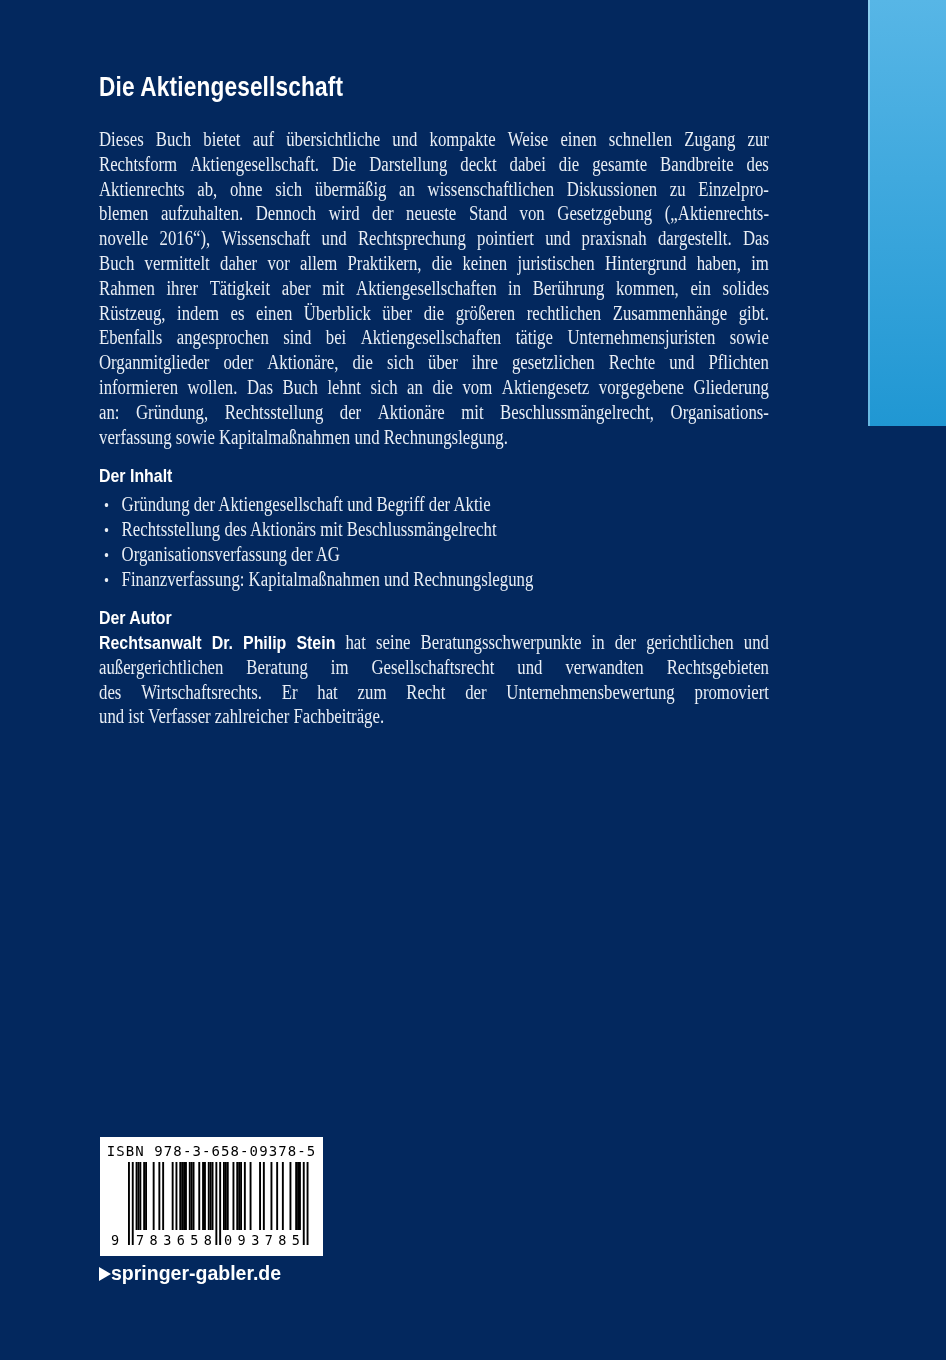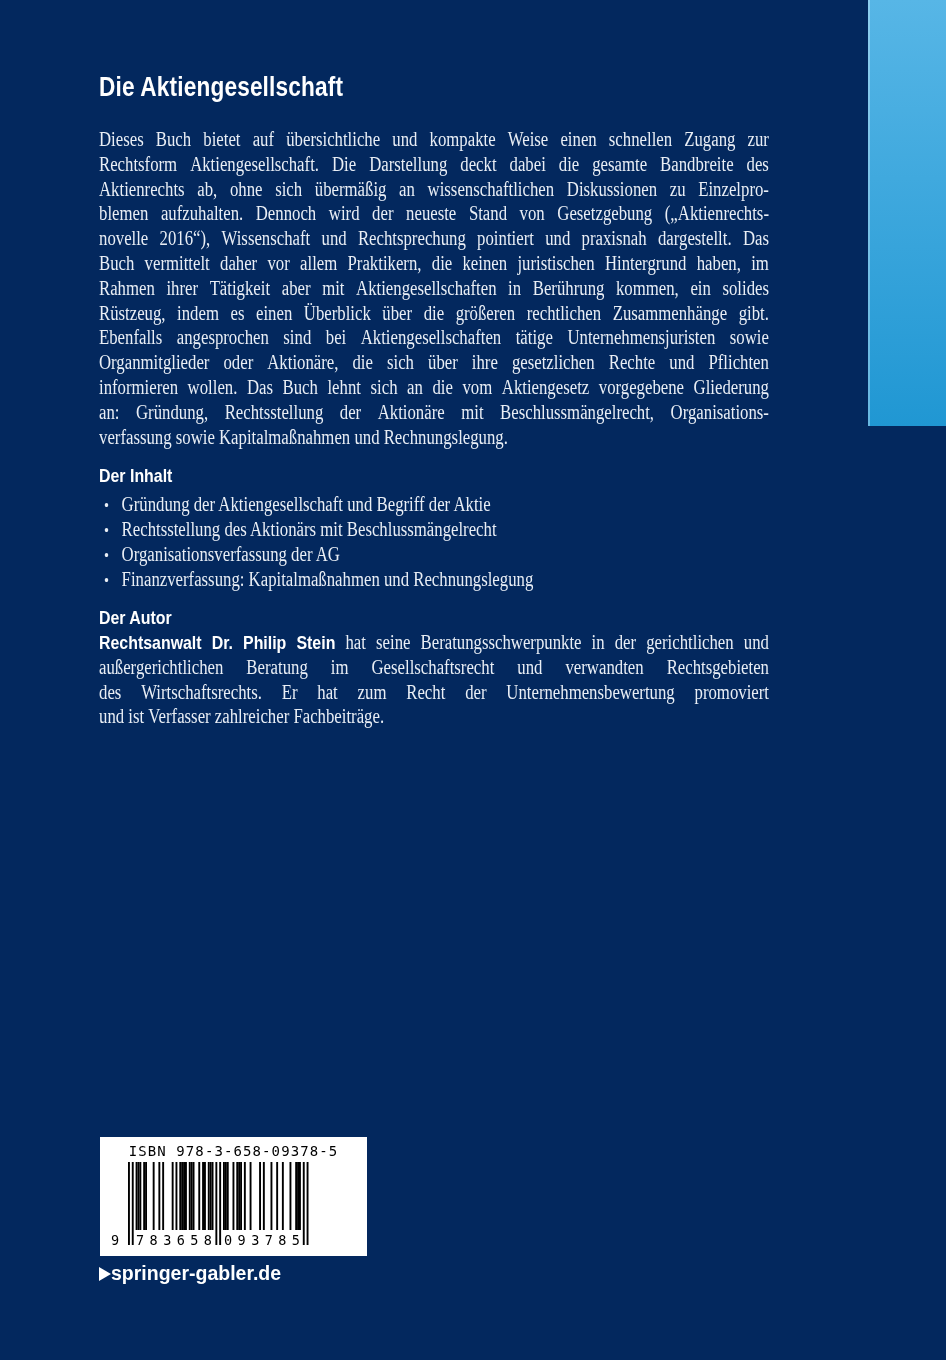--- a/index.html
+++ b/index.html
@@ -18,21 +18,21 @@
   .jline span{white-space:pre;}
   .author-name{font-family:"Liberation Sans",sans-serif;font-weight:bold;font-size:19px;color:#ffffff;}
   .h{position:absolute;left:0;margin:0;font-family:"Liberation Sans",sans-serif;
      font-weight:bold;font-size:19px;line-height:24px;color:#ffffff;}
   .bullets{position:absolute;left:0;top:492px;width:100%;
            font-family:"Liberation Serif",serif;font-size:20px;color:#e9eef5;}
   .brow{display:flex;align-items:baseline;height:25px;line-height:25px;padding-left:6px;}
   .bdot{width:21px;font-size:17px;}
   .autor{position:absolute;left:0;top:630px;width:100%;
          font-family:"Liberation Serif",serif;font-size:20px;color:#e9eef5;}
-  .isbnbox{position:absolute;left:100px;top:1137px;width:267px;height:119px;background:#ffffff;}
+  .isbnbox{position:absolute;left:100px;top:1137px;width:223px;height:119px;background:#ffffff;}
   .isbn-label{margin-top:6px;text-align:center;font-family:"DejaVu Sans Mono",monospace;
               font-size:14px;letter-spacing:1.1px;color:#000;}
   .barcode{position:absolute;left:28px;top:25px;}
   .bdigits{position:absolute;top:96px;font-family:"DejaVu Sans Mono",monospace;
            font-size:13.5px;color:#000;line-height:15px;}
   .d9{left:11px;}
   .g1{left:36px;width:76px;display:flex;justify-content:space-between;}
   .g2{left:124px;width:76px;display:flex;justify-content:space-between;}
   .publisher{position:absolute;left:99px;top:1262px;display:flex;align-items:center;}
   .tri{width:0;height:0;border-left:12px solid #ffffff;

